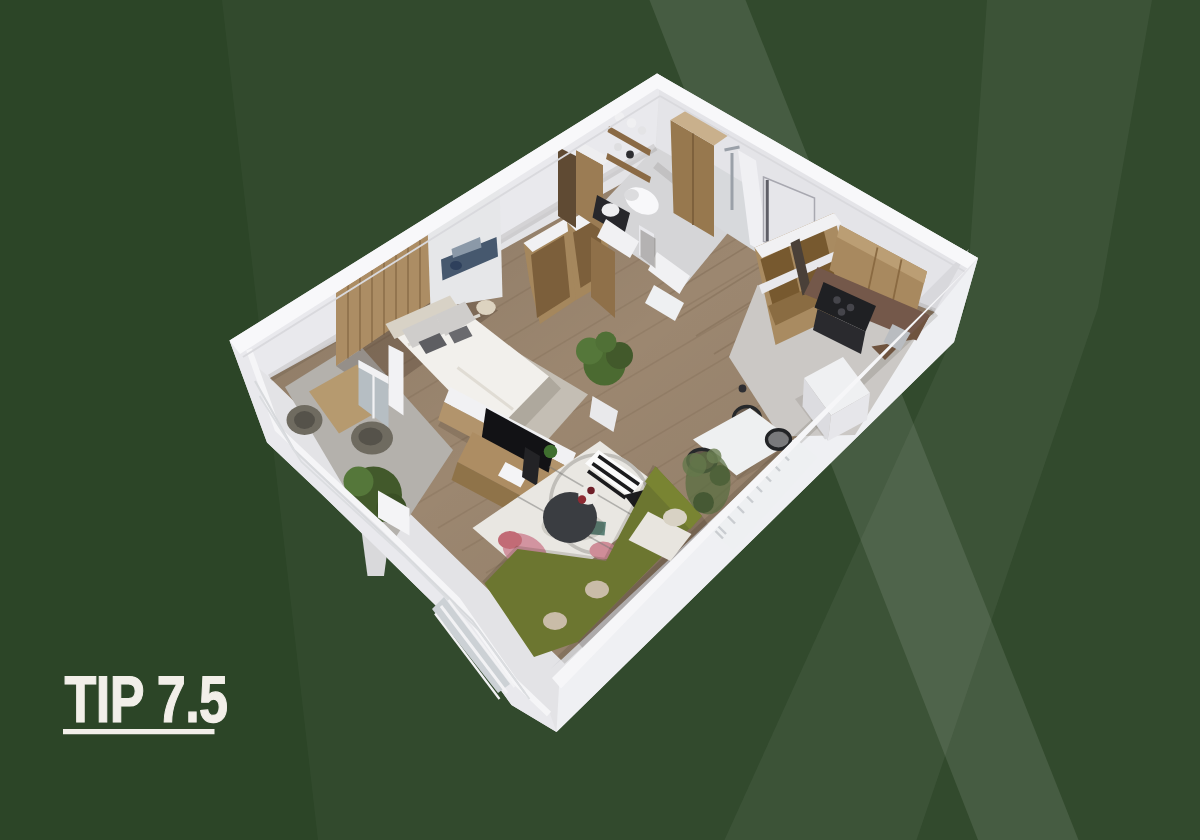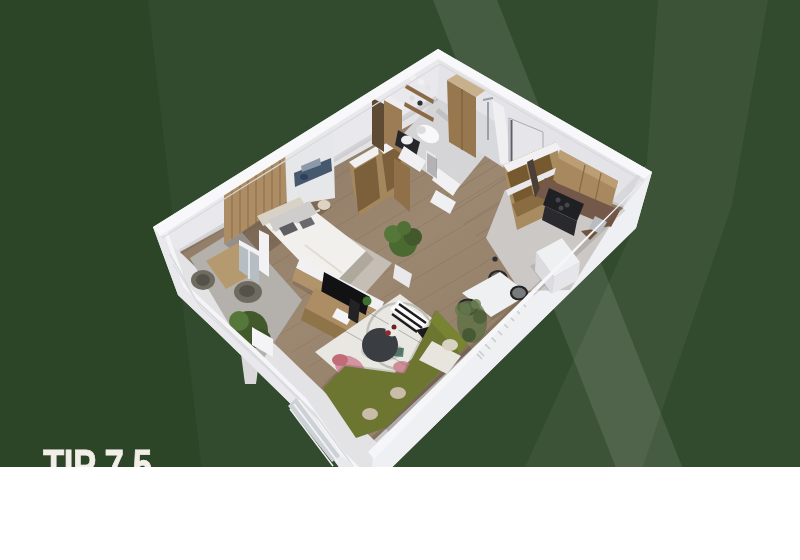--- a/index.html
+++ b/index.html
@@ -1,16 +1,16 @@
 <!DOCTYPE html>
 <html><head>
 <meta charset="utf-8">
 <style>
   html,body{margin:0;padding:0;}
-  .stage{position:relative;width:800px;height:467px;overflow:hidden;background:#2c4527;font-family:"Liberation Sans",sans-serif;}
+  .stage{position:relative;width:800px;height:560px;overflow:hidden;background:#2c4527;font-family:"Liberation Sans",sans-serif;}
   svg{position:absolute;left:0;top:0;}
 </style>
 </head>
 <body>
 <div class="stage">
 <svg width="800" height="560" viewBox="0 0 800 560">
   <defs>
     <linearGradient id="floorshade" x1="0" y1="0" x2="1" y2="1">
       <stop offset="0" stop-color="rgba(0,0,0,0.12)"></stop>
       <stop offset="0.45" stop-color="rgba(0,0,0,0.0)"></stop>

